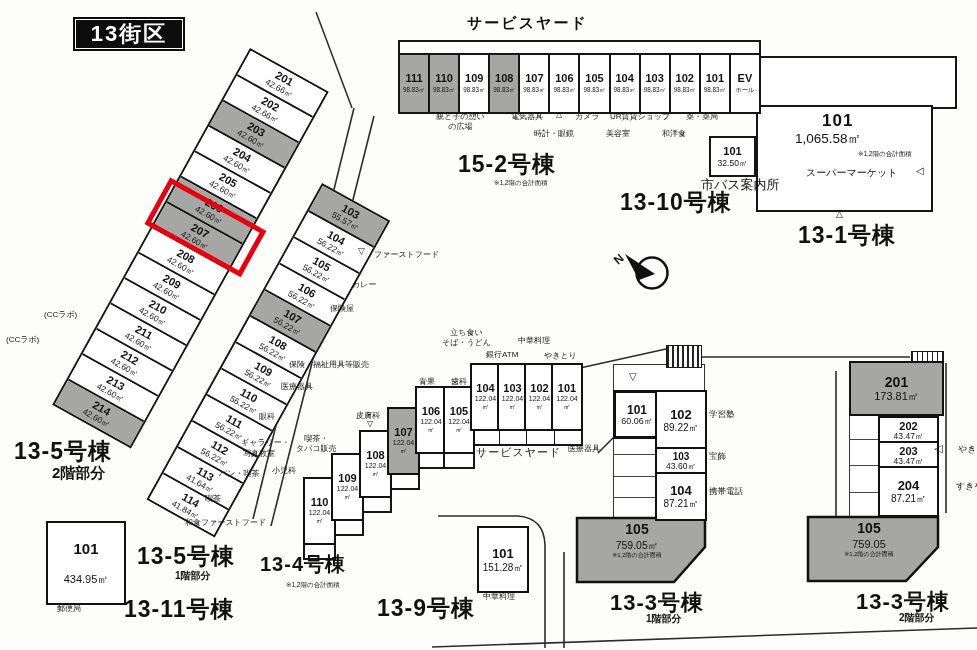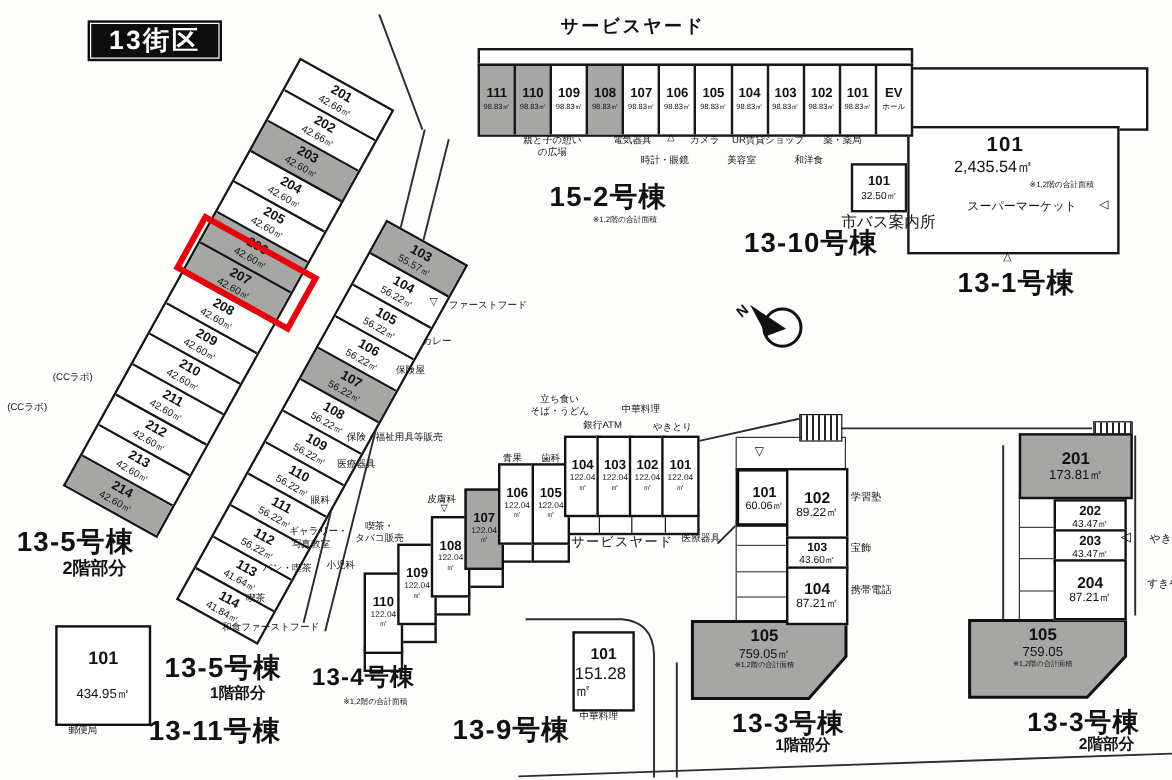--- a/index.html
+++ b/index.html
@@ -30,21 +30,21 @@
              display:flex;flex-direction:row;z-index:3}
   #b13-2-row .cell{flex:1 1 0;border-right:2px solid #161616;display:flex;flex-direction:column;
              align-items:center;justify-content:center;line-height:1}
   #b13-2-row .cell:last-child{border-right:none}
   #b13-2-row .no{font-size:11px}
   #b13-2-row .ar{font-size:6.3px;margin-top:3px}
   
   .lbl{position:absolute;font-size:8px;line-height:1.25;white-space:nowrap;z-index:5}
   .lbl.c{text-align:center}
   .bname{position:absolute;font-size:23px;font-weight:bold;white-space:nowrap;letter-spacing:1px;z-index:5}
-  .bsub{position:absolute;font-size:13px;font-weight:bold;white-space:nowrap;z-index:5}
+  .bsub{position:absolute;font-size:10px;font-weight:bold;white-space:nowrap;z-index:5}
   .note{position:absolute;font-size:6.5px;white-space:nowrap;z-index:5}
   
   .box{position:absolute;border:2px solid #161616;background:#fff;display:flex;flex-direction:column;
        align-items:center;justify-content:center;line-height:1.1;z-index:3}
   .tcell{position:absolute;border:2.5px solid #111;background:#fff;display:flex;flex-direction:column;
        align-items:center;justify-content:center;line-height:1;z-index:3}
   .tcell .no{font-size:11px;font-weight:bold}
   .tcell .ar2{font-size:7px;width:27px;text-align:center;line-height:1.15;margin-top:1px}
   .ccell{position:absolute;border:1.5px solid #333;background:#fff;display:flex;flex-direction:column;z-index:2}
   .ccell .row{flex:1 1 0;border-bottom:1px solid #444}
@@ -276,21 +276,21 @@
 <div class="box" style="left:709px;top:136px;width:43px;height:37px">
   <div style="font-size:11px;font-weight:bold">101</div>
   <div style="font-size:8.5px;margin-top:2px">32.50㎡</div>
 </div>
 <div class="lbl" style="left:701px;top:177px;font-size:13px">市バス案内所</div>
 <div class="bname" style="left:620px;top:187px">13-10号棟</div>
 
 <div class="abs" style="left:756px;top:56px;width:197px;height:49px;border:2px solid #161616;background:#fff;z-index:2"></div>
 <div class="abs" style="left:756px;top:105px;width:173px;height:103px;border:2px solid #161616;background:#fff;z-index:2"></div>
 <div class="lbl" style="left:822px;top:110px;font-size:17px;font-weight:bold;letter-spacing:1px">101</div>
-<div class="lbl" style="left:795px;top:131px;font-size:13.5px">2,435.54㎡</div>
+<div class="lbl" style="left:795px;top:131px;font-size:13.5px">1,065.58㎡</div>
 <div class="note" style="left:858px;top:150px">※1,2階の合計面積</div>
 <div class="lbl" style="left:806px;top:167px;font-size:10px">スーパーマーケット</div>
 <div class="lbl" style="left:916px;top:165px;font-size:10px">◁</div>
 <div class="lbl" style="left:836px;top:209px;font-size:9px">△</div>
 <div class="bname" style="left:798px;top:220px">13-1号棟</div>
 
 <svg class="shape" style="left:612px;top:246px" width="64" height="48">
   <circle cx="40" cy="27" r="15.5" fill="#fff" stroke="#111" stroke-width="2.5"></circle>
   <polygon points="13,8 43,28 27,34" fill="#111"></polygon>
   <text x="2" y="16" transform="rotate(-40 8 12)" font-size="12" font-weight="bold" fill="#111">N</text>
@@ -359,21 +359,21 @@
 <div class="lbl c" style="left:442px;top:328px"><span>立ち食い</span><br><span>そば・うどん</span></div>
 <div class="lbl" style="left:486px;top:350px">銀行ATM</div>
 <div class="lbl" style="left:518px;top:336px">中華料理</div>
 <div class="lbl" style="left:544px;top:351px">やきとり</div>
 <div class="lbl" style="left:476px;top:446px;font-size:11px;letter-spacing:1px">サービスヤード</div>
 <div class="bname" style="left:260px;top:551px;font-size:20px">13-4号棟</div>
 <div class="note" style="left:286px;top:581px">※1,2階の合計面積</div>
 
 <div class="tcell" style="left:477px;top:526px;width:48px;height:63px">
   <div style="font-size:13px;font-weight:bold">101</div>
-  <div style="font-size:14px;margin-top:3px">151.28㎡</div>
+  <div style="font-size:10px;margin-top:3px">151.28㎡</div>
 </div>
 <div class="lbl" style="left:483px;top:592px">中華料理</div>
 <div class="bname" style="left:377px;top:593px">13-9号棟</div>
 
 <div class="ccell" style="left:613px;top:364px;width:90px;height:26px"></div>
 <div class="lbl" style="left:629px;top:371px;font-size:10px">▽</div>
 <div class="stairs" style="left:666px;top:345px;width:34px;height:21px"></div>
 <div class="tcell" style="left:613px;top:390px;width:42px;height:43px;border-width:3px">
   <div class="no" style="font-size:12px">101</div>
   <div style="font-size:9px;margin-top:1px">60.06㎡</div>

